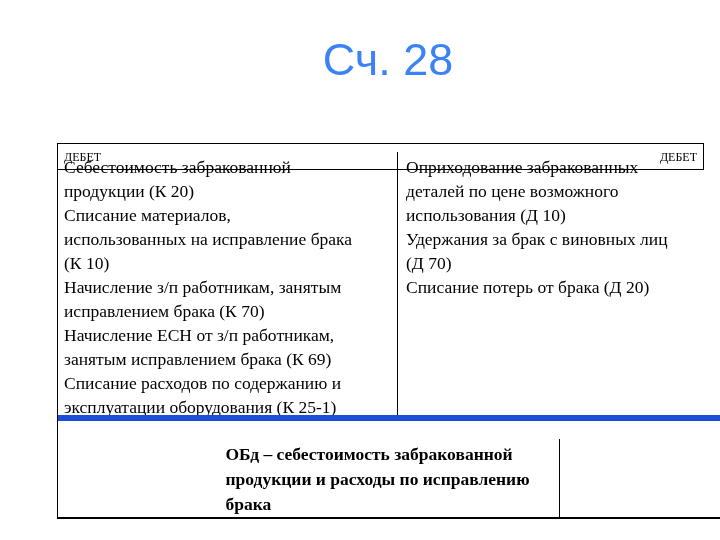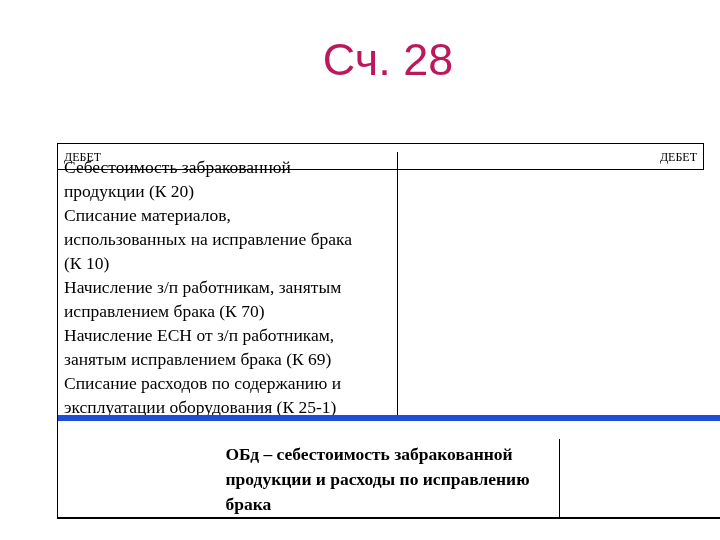--- a/index.html
+++ b/index.html
@@ -21,21 +21,21 @@
     left: 0;
     right: 0;
     top: 36px;
     margin: 0;
     padding-left: 56px;
     text-align: center;
     font-family: "Liberation Sans", sans-serif;
     font-weight: 400;
     font-size: 45px;
     line-height: 1.05;
-    color: #be185d;
+    color: #3b82f6;
   }
   .acct-table {
     position: absolute;
     left: 57px;
     top: 143px;
     width: 663px;
     height: 376px;
     box-sizing: border-box;
     border-left: 1px solid #000000;
     border-bottom: 2px solid #000000;
@@ -118,20 +118,26 @@
 продукции (К 20)
 Списание материалов,
 использованных на исправление брака
 (К 10)
 Начисление з/п работникам, занятым
 исправлением брака (К 70)
 Начисление ЕСН  от з/п работникам,
 занятым исправлением брака (К 69)
 Списание расходов по содержанию и
 эксплуатации оборудования (К 25-1)</div>
+      <div class="cell right">Оприходование забракованных
+деталей по цене возможного
+использования (Д 10)
+Удержания за брак с виновных лиц
+(Д 70)
+Списание потерь от брака (Д 20)</div>
     </div>
 
     <div class="totals-row">
       <div class="cell left">ОБд – себестоимость забракованной
 продукции и расходы по исправлению
 брака</div>
     </div>
 
   </div>
 </div>

